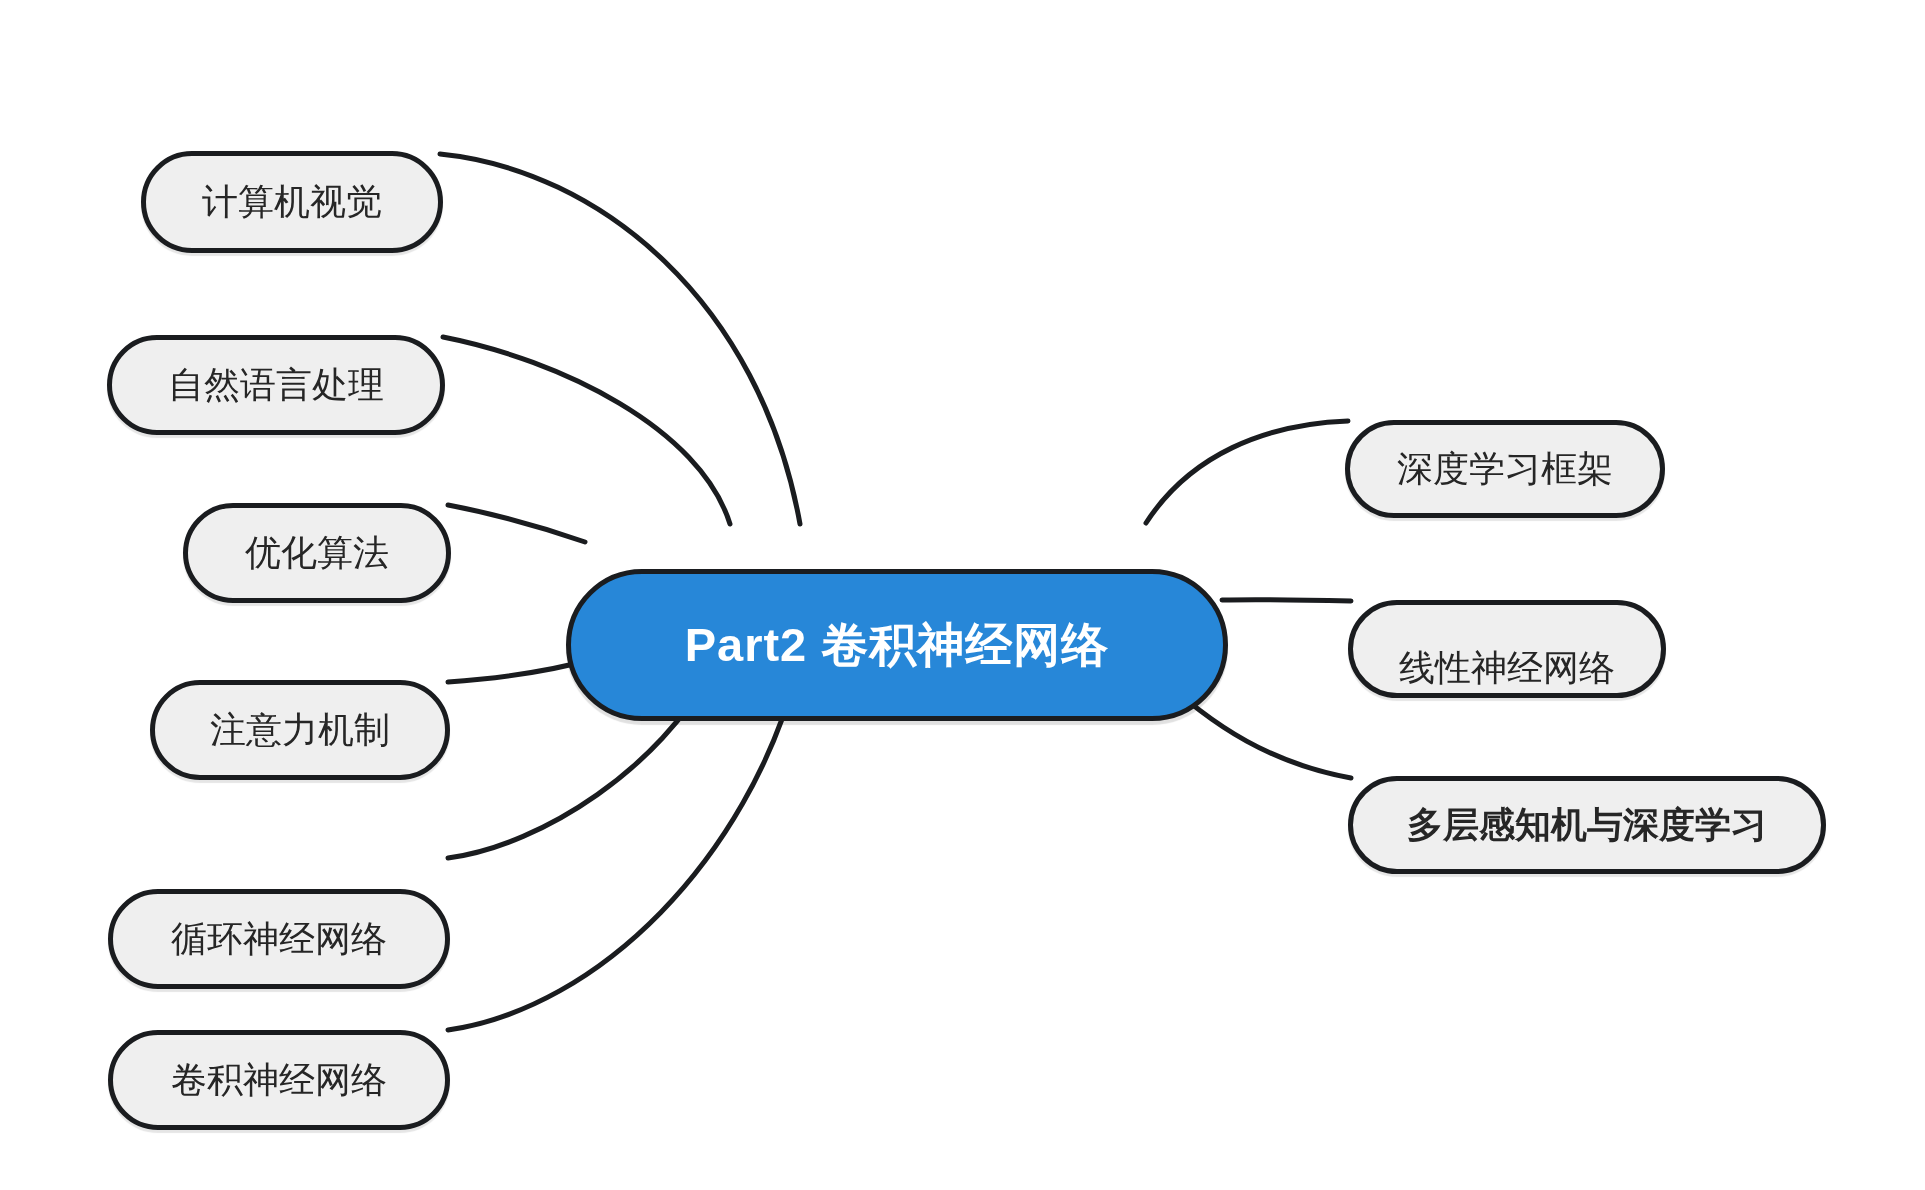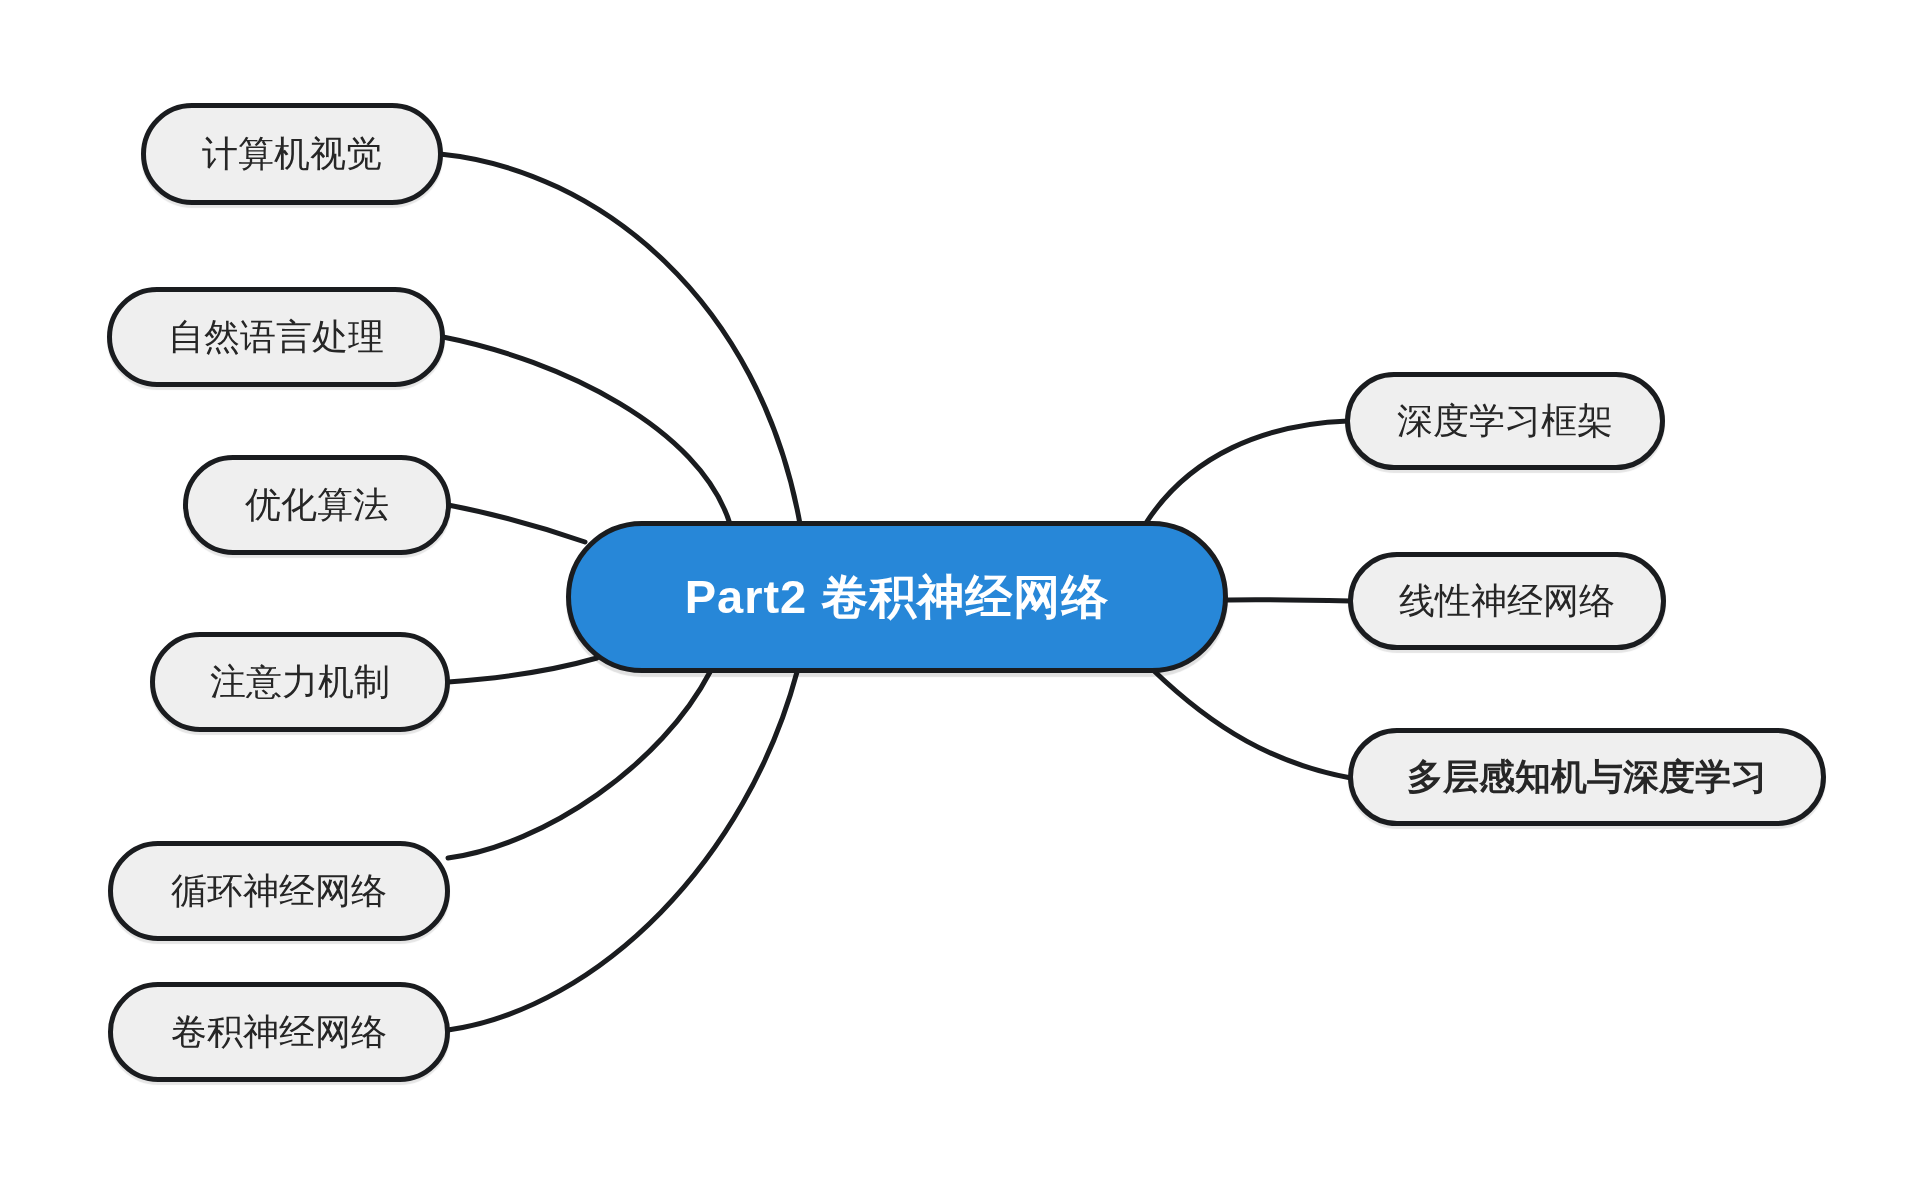--- a/index.html
+++ b/index.html
@@ -34,20 +34,21 @@
     display: flex;
     align-items: center;
     justify-content: center;
     background: #efefef;
     border: 5px solid #1a1c1f;
     border-radius: 54px;
     color: #262626;
     font-size: 36px;
     white-space: nowrap;
     box-shadow: 0 3px 1px rgba(0,0,0,0.10);
+    margin-top: 48px;
   }
   .node.center {
     background: #2787d8;
     color: #ffffff;
     font-size: 47px;
     font-weight: 700;
     border-radius: 80px;
     letter-spacing: 1px;
     box-shadow: 0 4px 1px rgba(0,0,0,0.12);
   }
@@ -94,21 +95,21 @@
   </div>
 
   <div class="node" style="left:108px; top:982px; width:342px; height:100px;">
     <span>卷积神经网络</span>
   </div>
 
   <div class="node" style="left:1345px; top:372px; width:320px; height:98px;">
     <span>深度学习框架</span>
   </div>
 
-  <div class="node" style="left:1348px; top:552px; width:318px; height:98px;">
+  <div class="node" style="left:1348px; top:552px; width:318px; height:98px;align-items:flex-end;">
     <span>线性神经网络</span>
   </div>
 
   <div class="node" style="left:1348px; top:728px; width:478px; height:98px;font-weight:bold;">
     <span>多层感知机与深度学习</span>
   </div>
 
 </div>
 
 </body></html>

